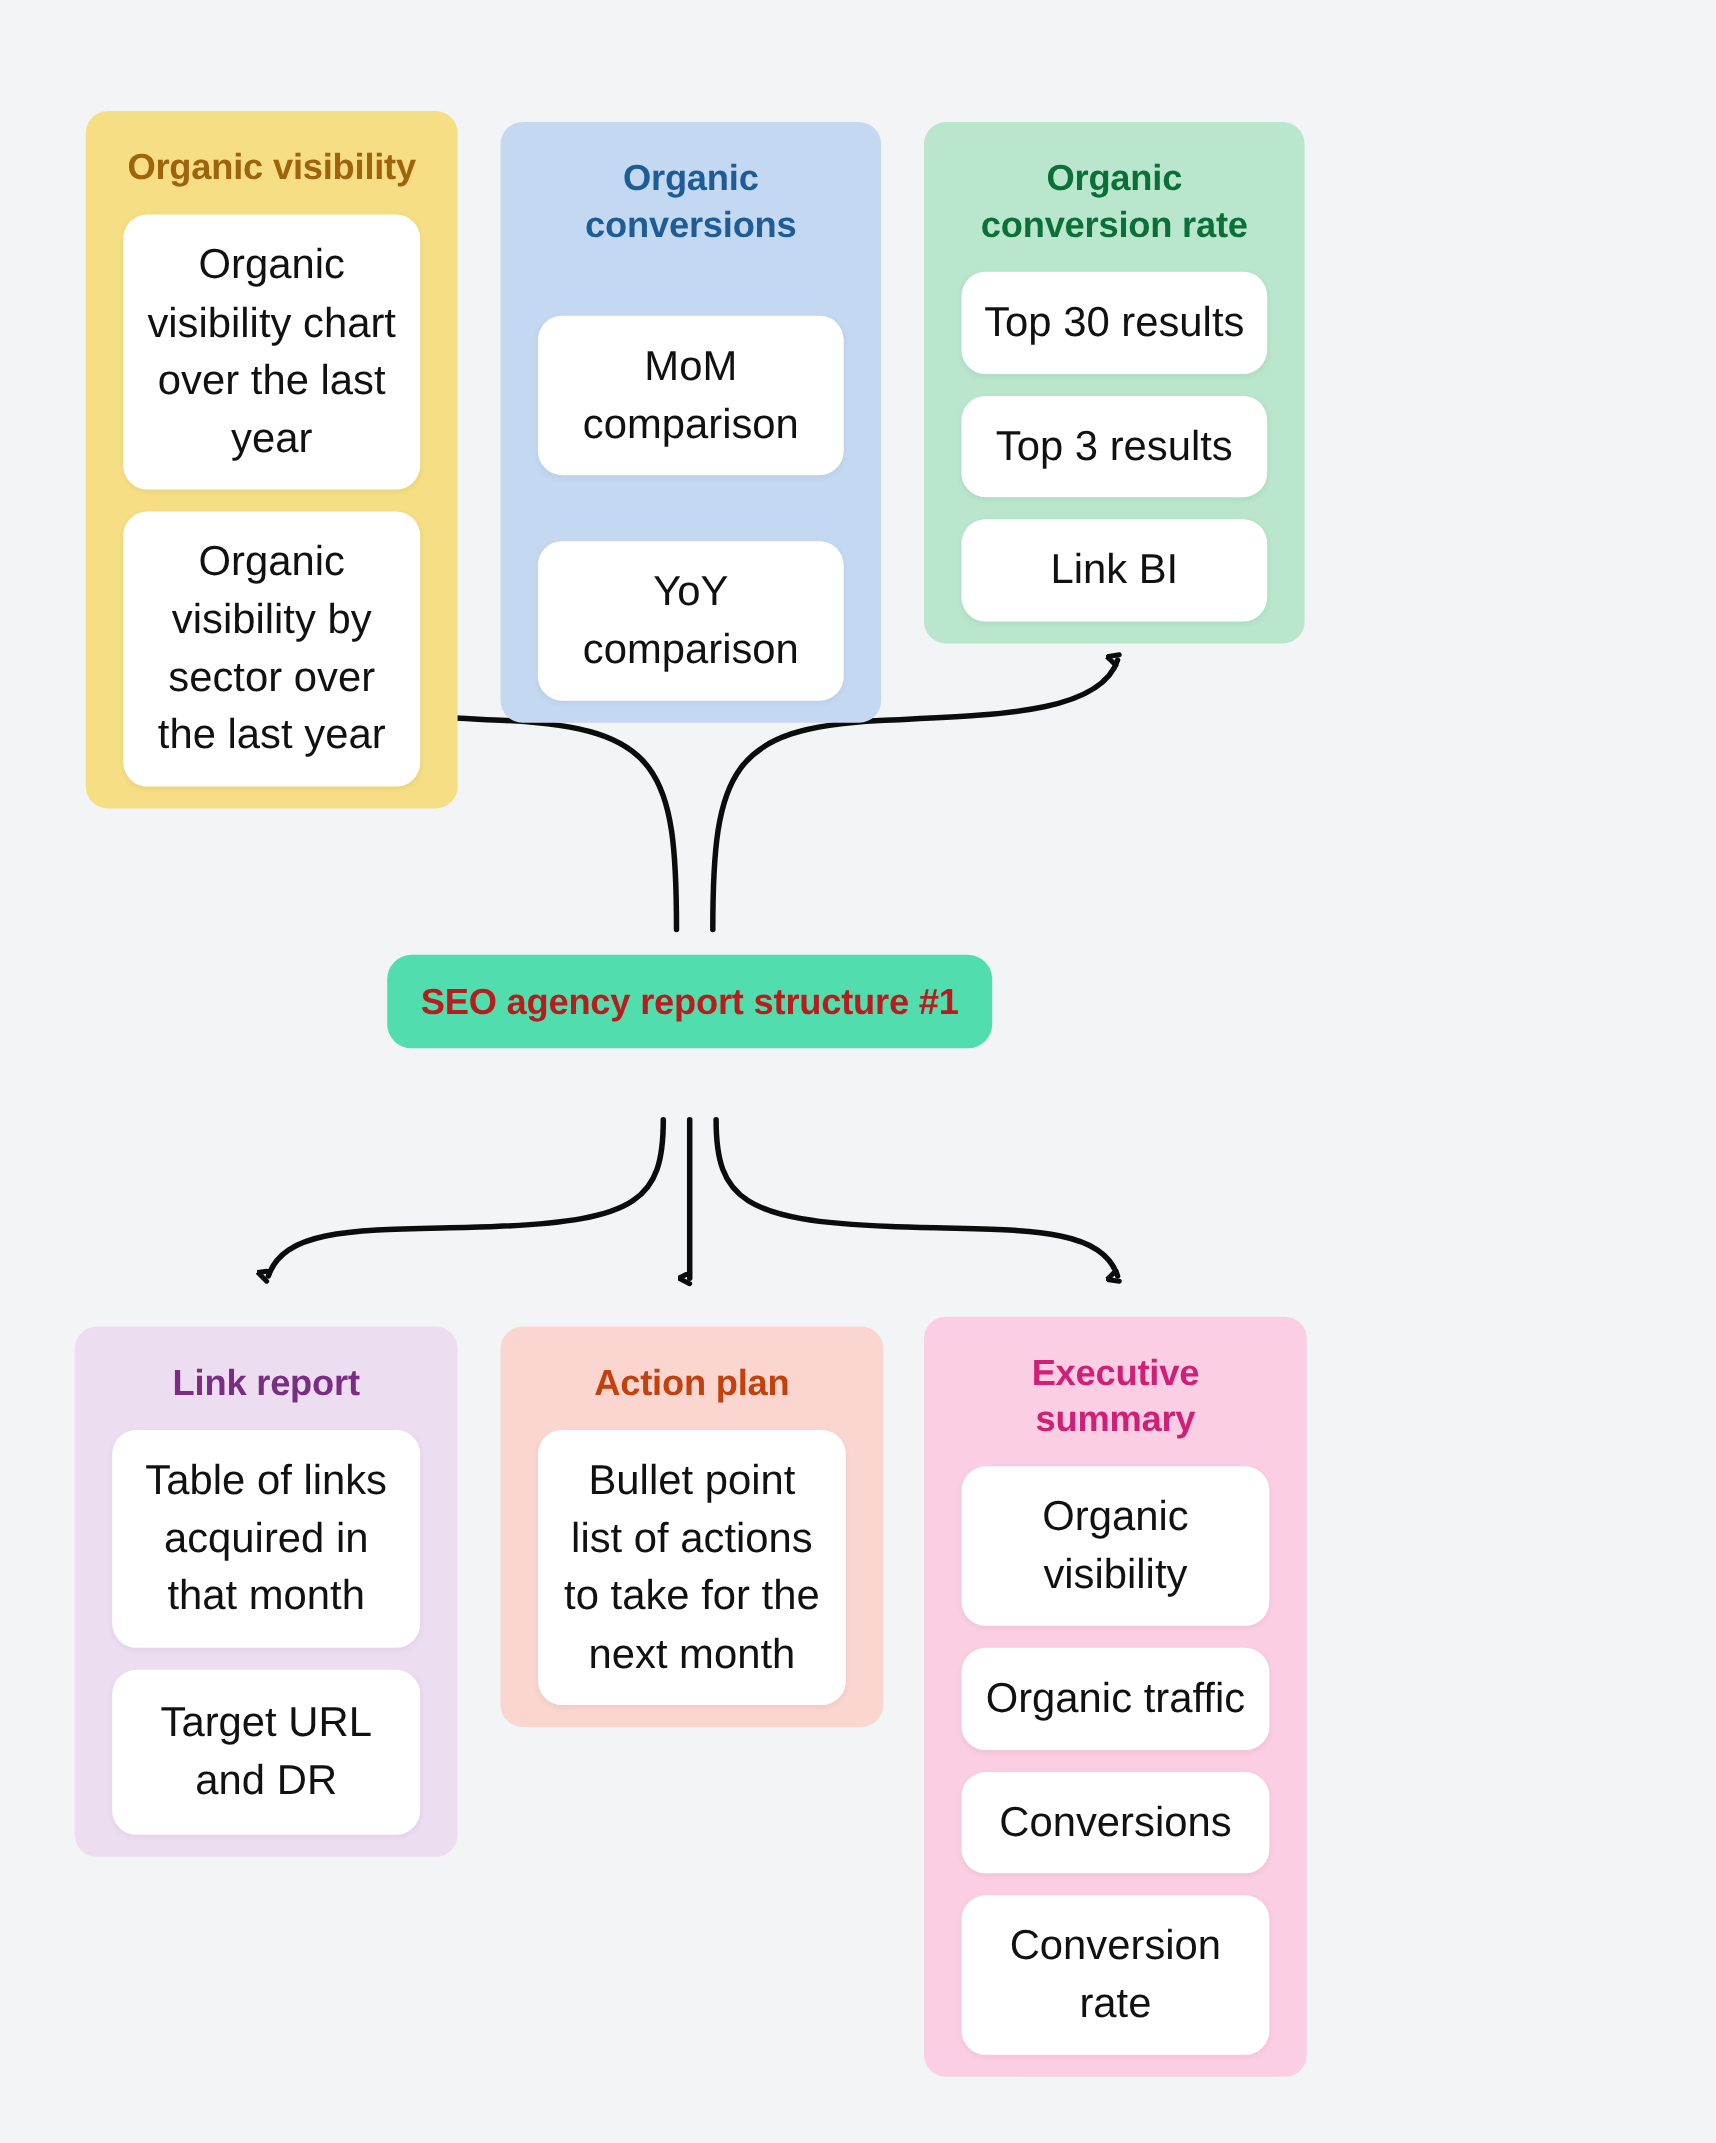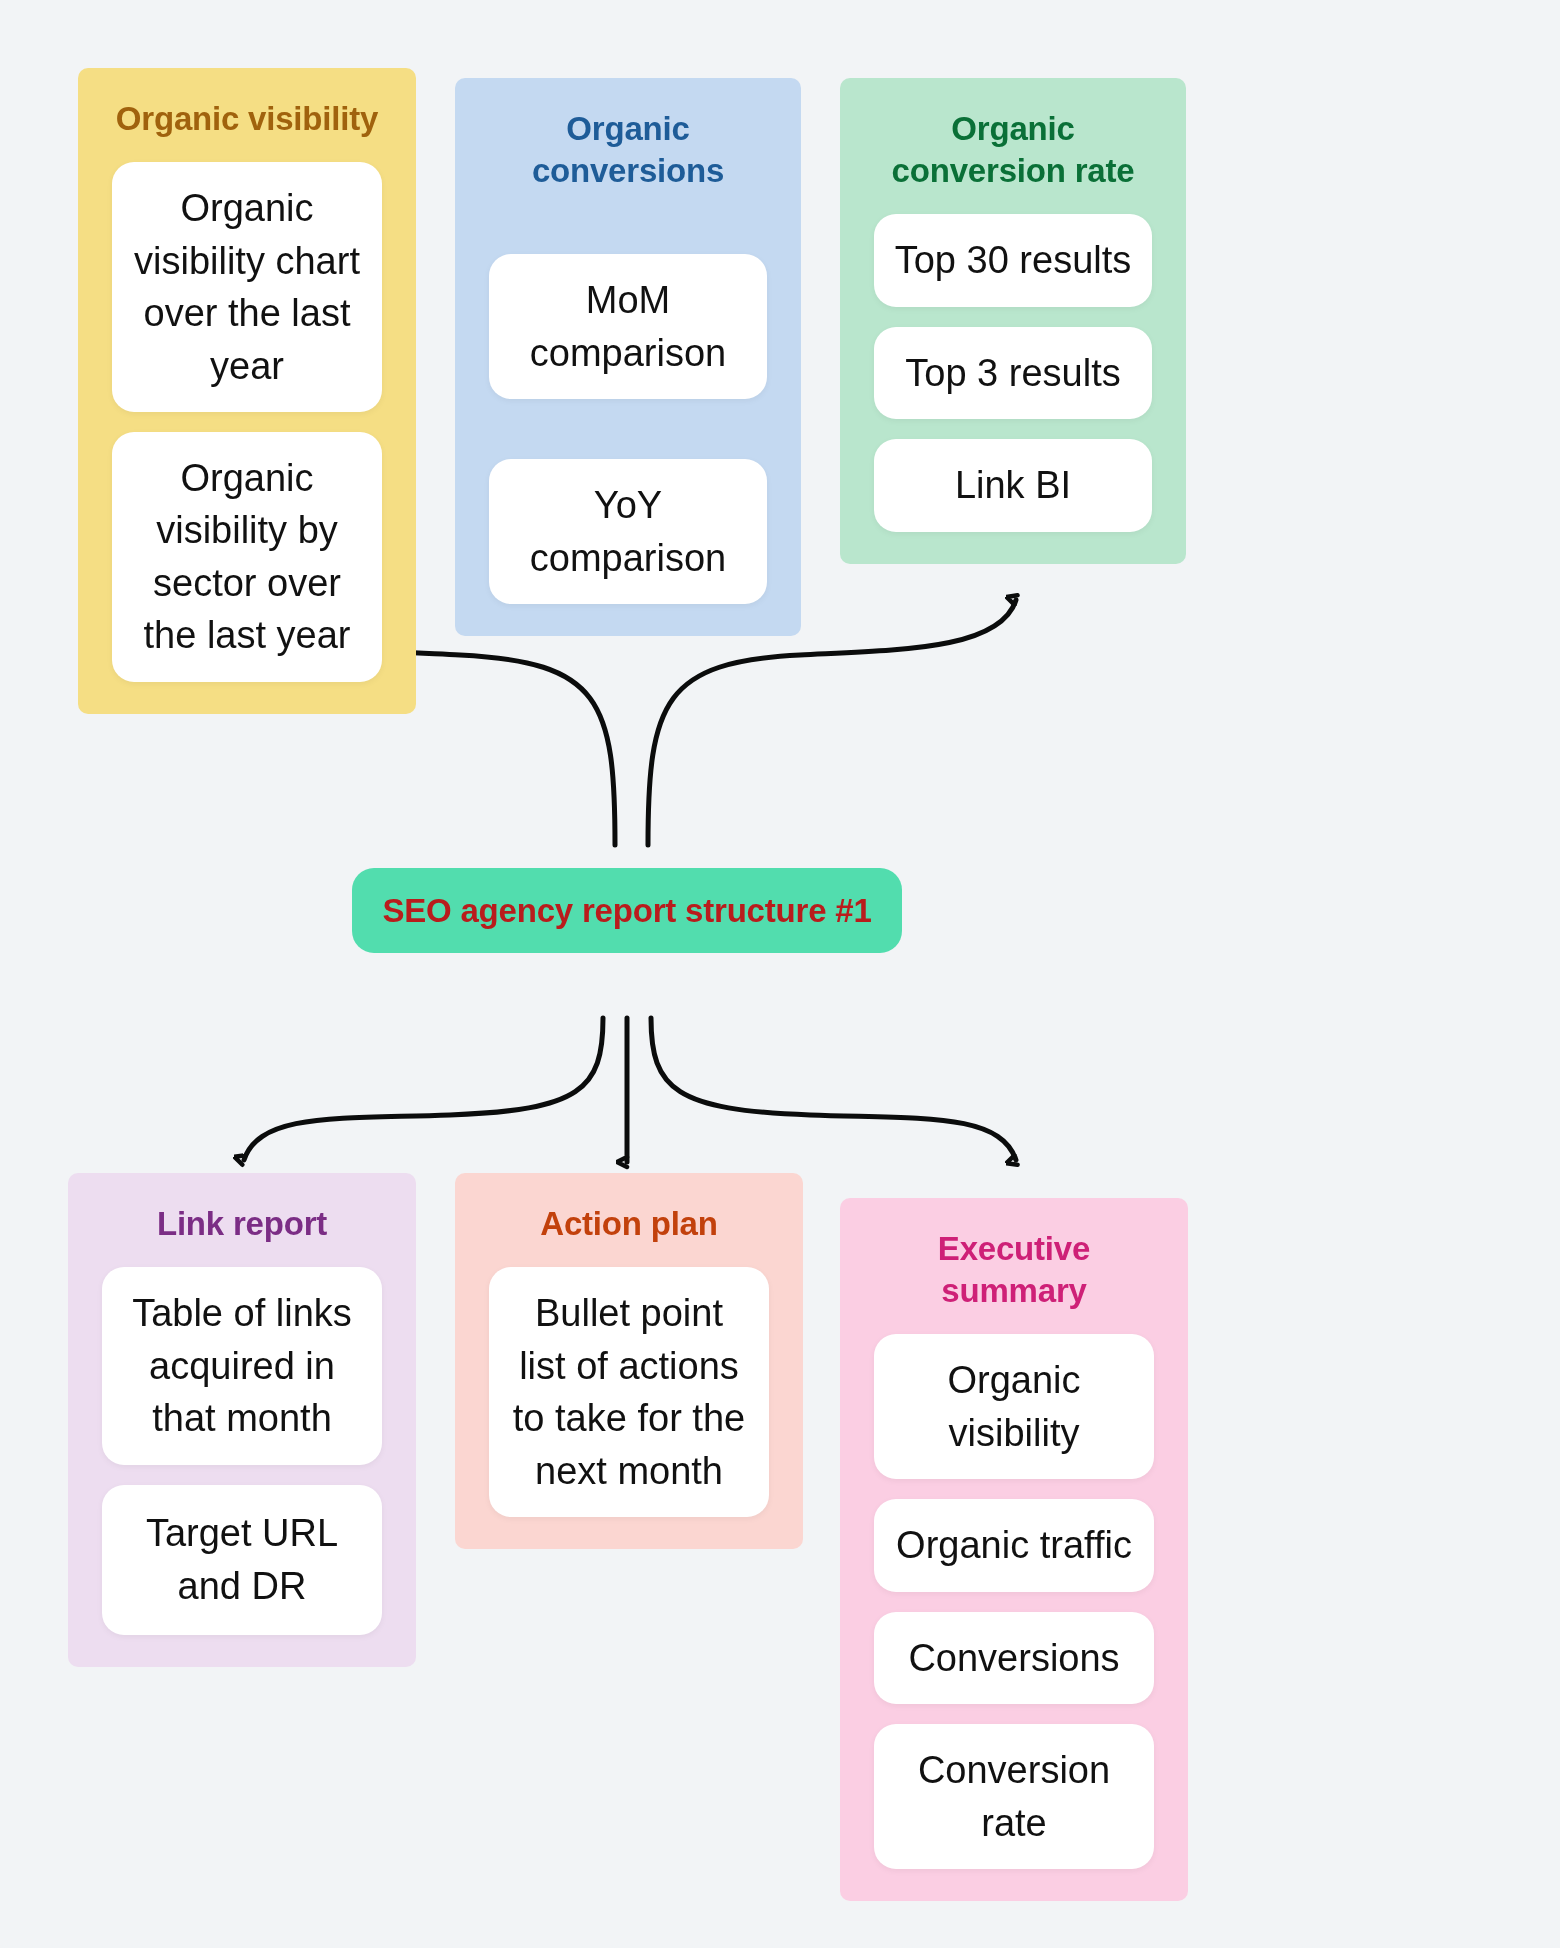--- a/index.html
+++ b/index.html
@@ -19,26 +19,27 @@
   svg.connectors {
     position: absolute;
     left: 0; top: 0;
     width: 1560px;
     height: 1948px;
     pointer-events: none;
     z-index: 1;
   }
   .group-card {
     position: absolute;
-    border-radius: 10px;
-    padding: 30px 34px 32px 34px;
+    border-radius: 20px;
+    padding: 30px 34px 20px 34px;
     display: flex;
     flex-direction: column;
     align-items: stretch;
     z-index: 2;
+    margin-top: 33px;
   }
   .group-title {
     font-size: 33px;
     font-weight: bold;
     text-align: center;
     line-height: 1.28;
     margin-bottom: 22px;
     letter-spacing: -0.2px;
   }
   .item-card {
@@ -101,21 +102,21 @@
   #card-link-report .item-card { min-height: 150px; }
 
   #card-action-plan {
     left: 455px; top: 1173px; width: 348px;
     background: #FBD6D1;
   }
   #card-action-plan .group-title { color: #c2410c; }
   #card-action-plan .item-card { min-height: 200px; }
 
   #card-executive-summary {
-    left: 840px; top: 1198px; width: 348px;
+    left: 840px; top: 1164px; width: 348px;
     background: #FBCEE3;
   }
   #card-executive-summary .group-title { color: #CE2077; }
   #card-executive-summary .item-card { min-height: 80px; }
 </style>
 </head>
 <body>
 
 <div id="stage">
 

